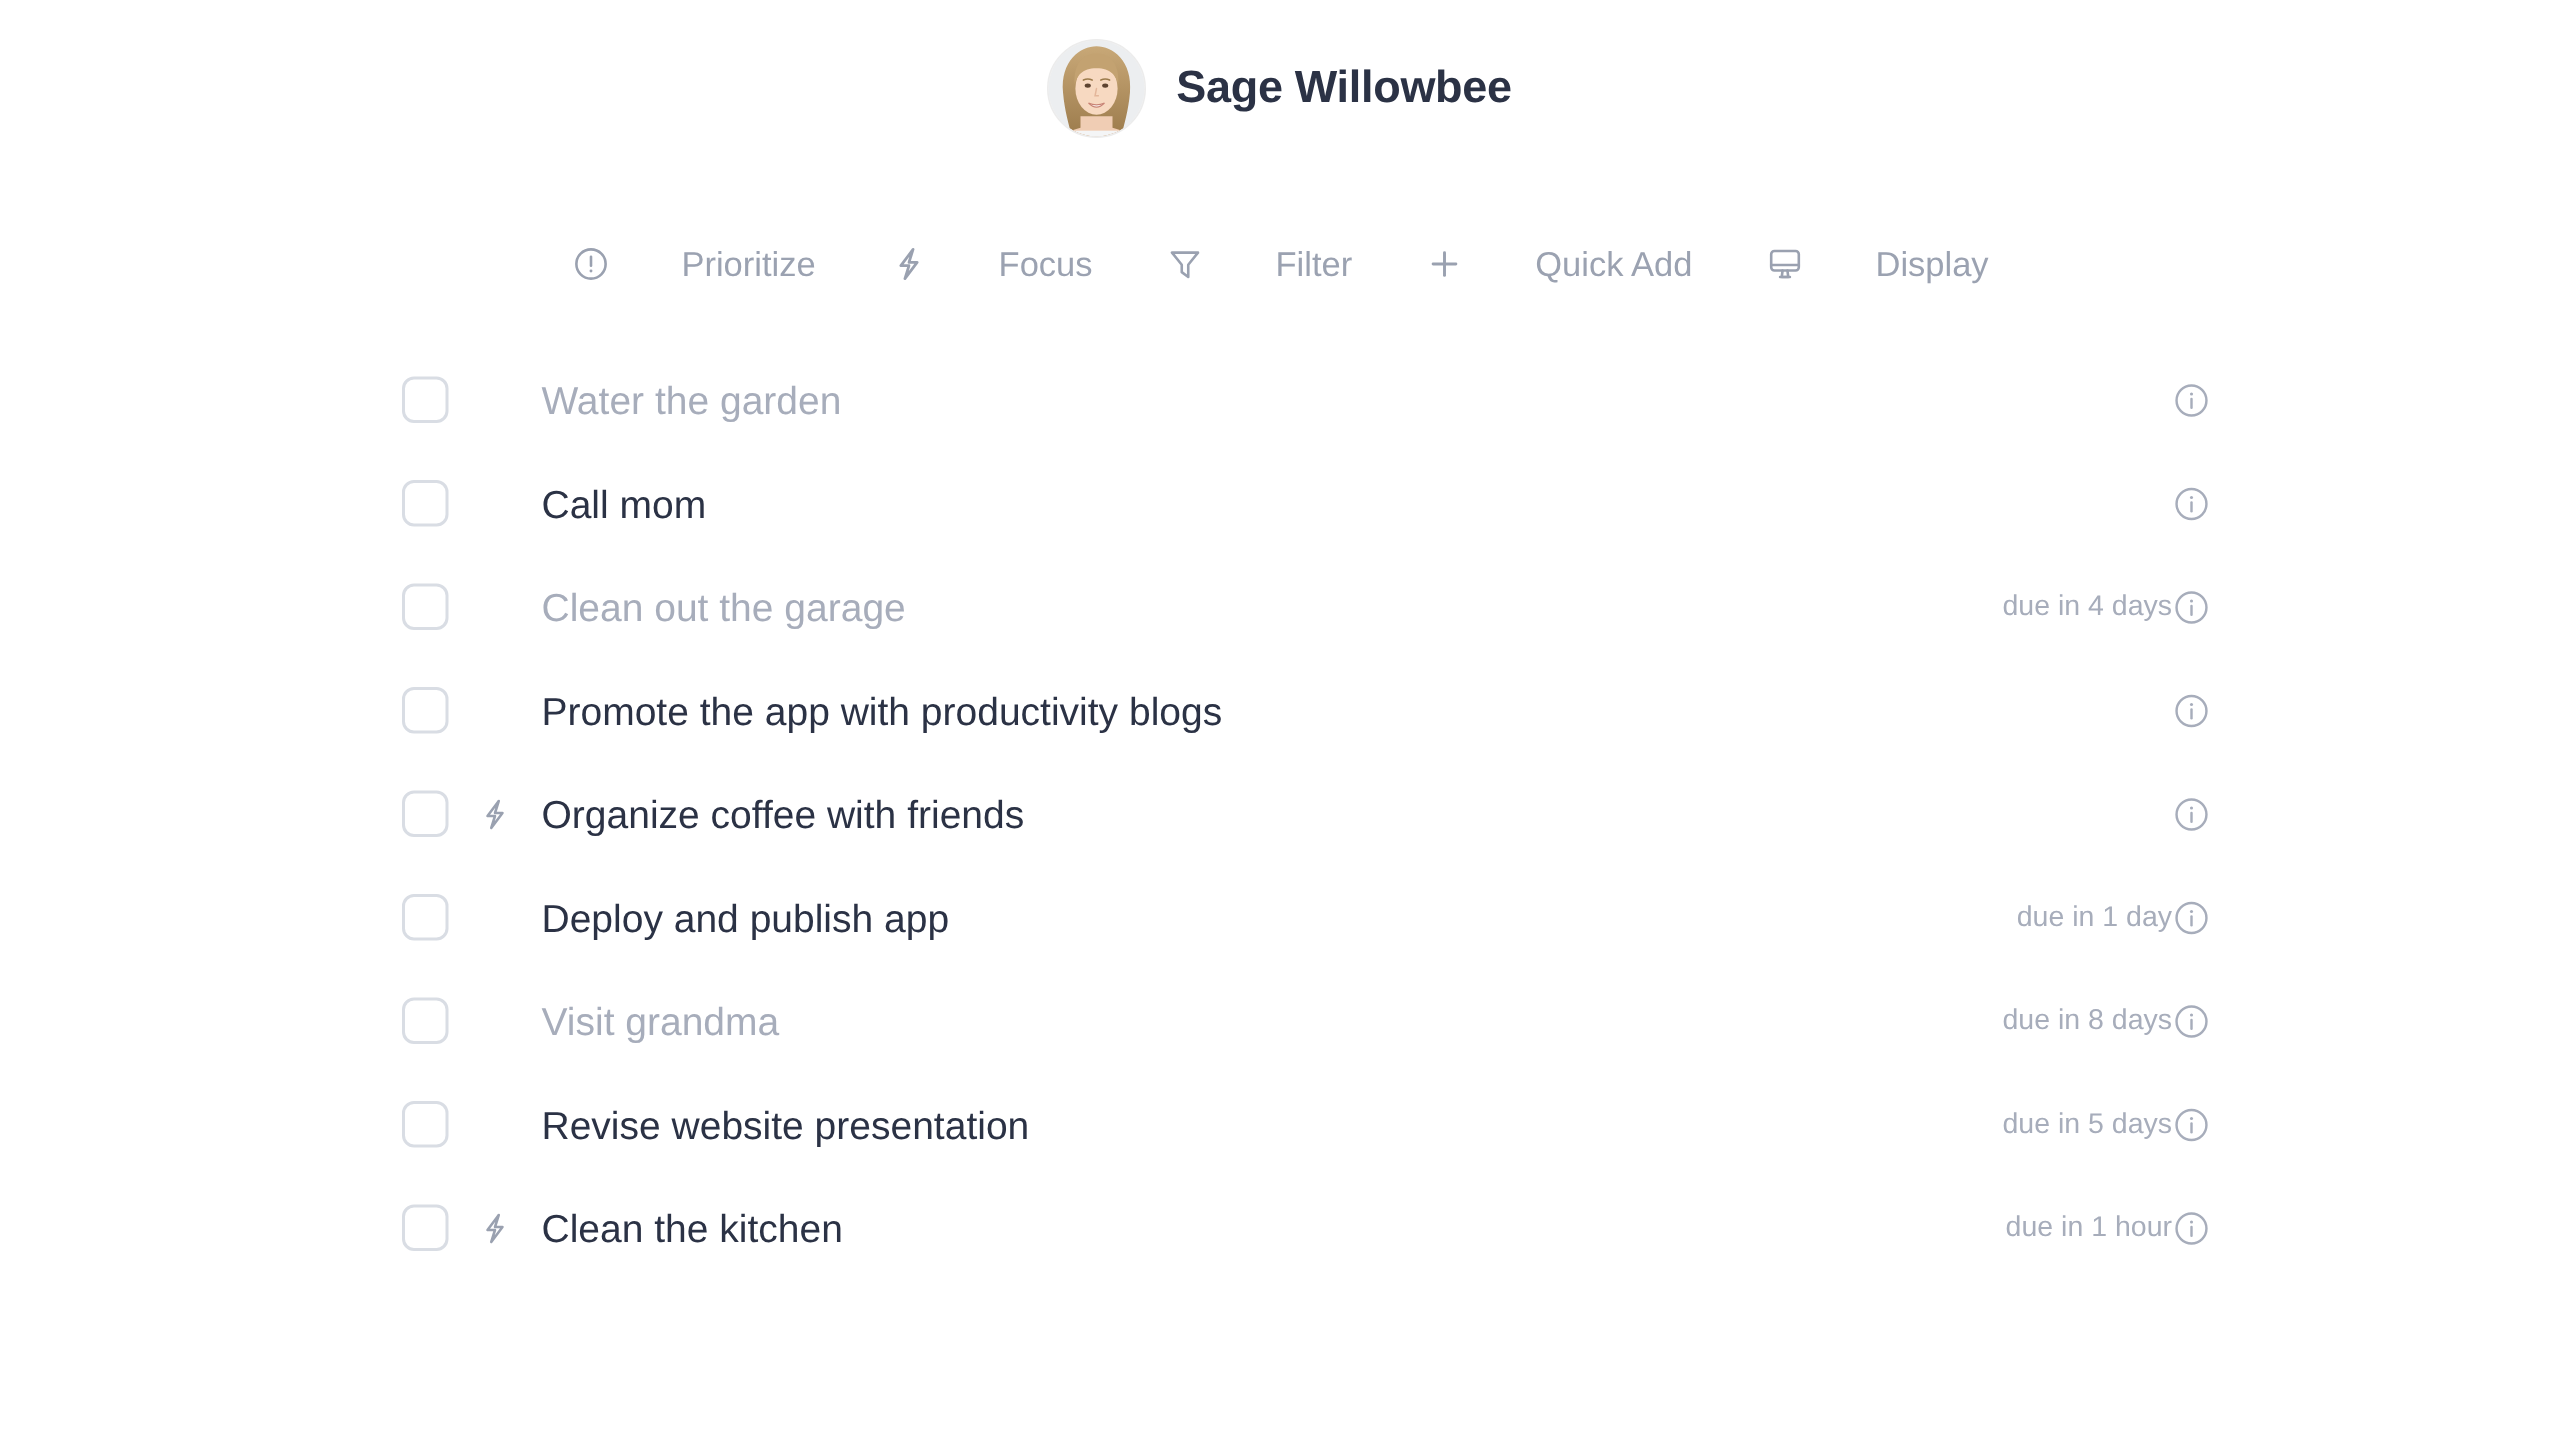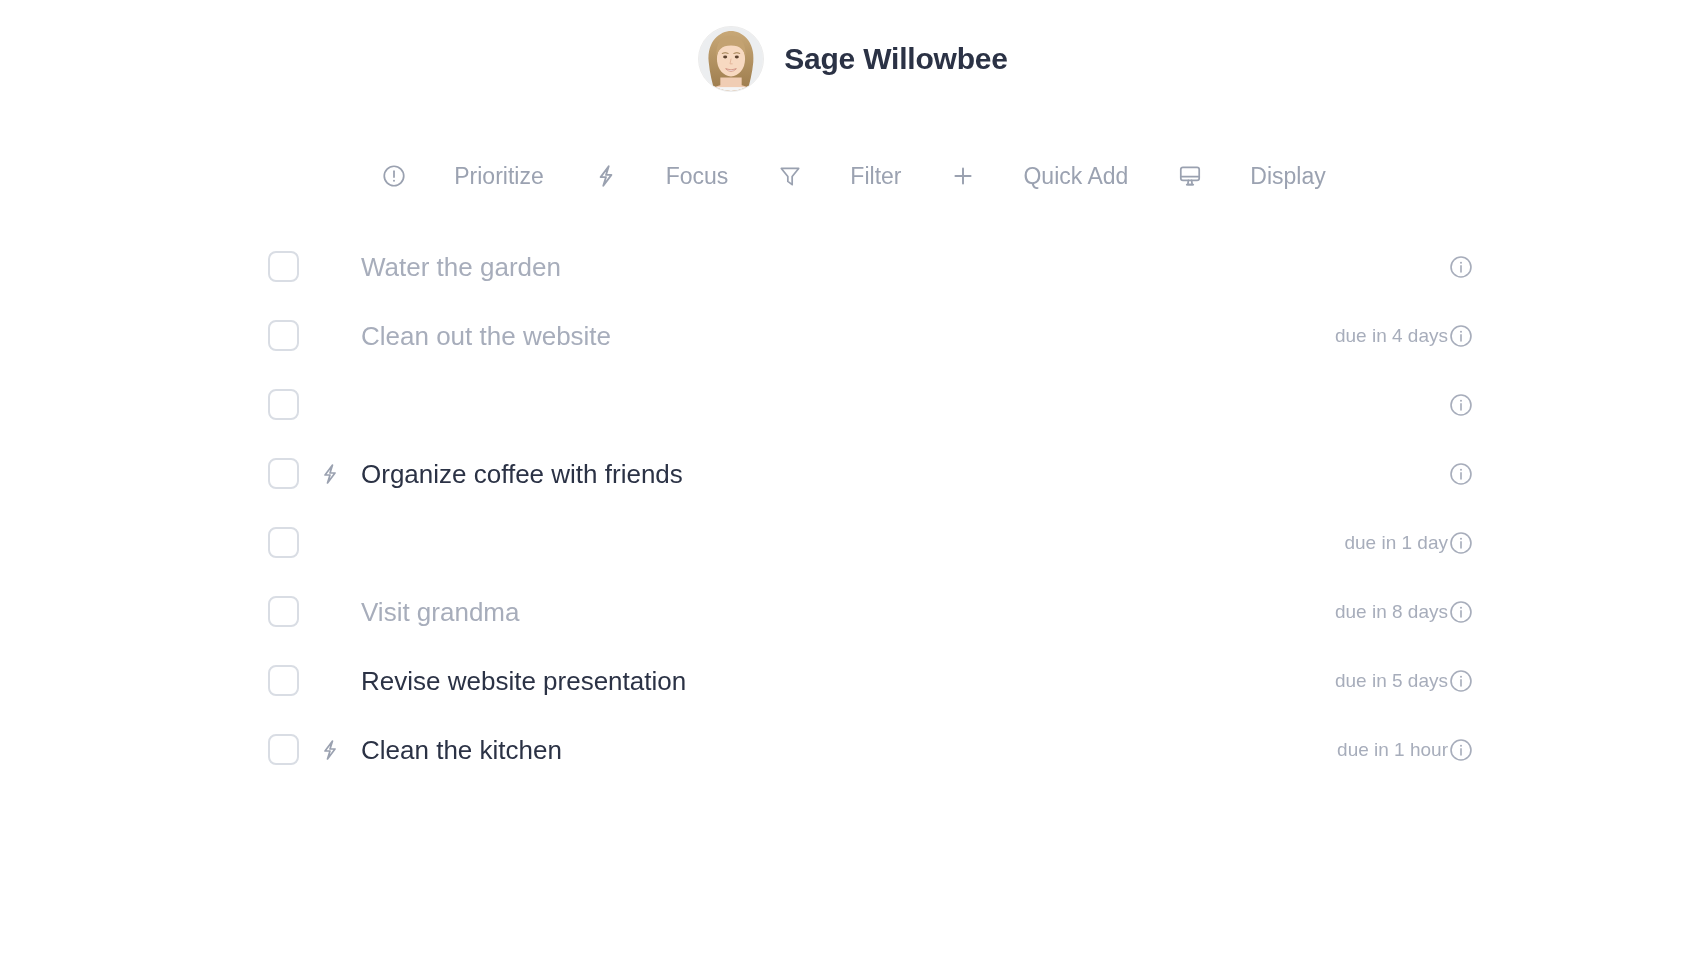--- a/index.html
+++ b/index.html
@@ -267,47 +267,66 @@
       <span class="due-text empty"></span>
       <span class="info-icon">
         <svg width="26" height="26" viewBox="0 0 24 24" fill="none" stroke="currentColor" stroke-width="1.5" stroke-linecap="round">
           <circle cx="12" cy="12" r="9.2"></circle>
           <circle cx="12" cy="8" r="0.95" fill="currentColor" stroke="none"></circle>
           <line x1="12" y1="11" x2="12" y2="16.5"></line>
         </svg>
       </span>
     </div>
 
-
-    <div class="task-row">
-      <span class="checkbox"></span>
-      <span class="bolt-slot empty">
-        <svg width="24" height="24" viewBox="0 0 24 24" fill="none" stroke="currentColor" stroke-width="1.7" stroke-linejoin="round" stroke-linecap="round">
-            <path d="M14.5 3 L7 13 L12 13 L9.5 21 L17 11 L12 11 Z"></path>
-          </svg>
-      </span>
-      <span class="task-title dim">Clean out the website</span>
+    <div class="task-row">
+      <span class="checkbox"></span>
+      <span class="bolt-slot empty">
+        <svg width="24" height="24" viewBox="0 0 24 24" fill="none" stroke="currentColor" stroke-width="1.7" stroke-linejoin="round" stroke-linecap="round">
+            <path d="M14.5 3 L7 13 L12 13 L9.5 21 L17 11 L12 11 Z"></path>
+          </svg>
+      </span>
+      <span class="task-title">Call mom</span>
+      <span class="spacer"></span>
+      <span class="due-text empty"></span>
+      <span class="info-icon">
+        <svg width="26" height="26" viewBox="0 0 24 24" fill="none" stroke="currentColor" stroke-width="1.5" stroke-linecap="round">
+          <circle cx="12" cy="12" r="9.2"></circle>
+          <circle cx="12" cy="8" r="0.95" fill="currentColor" stroke="none"></circle>
+          <line x1="12" y1="11" x2="12" y2="16.5"></line>
+        </svg>
+      </span>
+    </div>
+
+    <div class="task-row">
+      <span class="checkbox"></span>
+      <span class="bolt-slot empty">
+        <svg width="24" height="24" viewBox="0 0 24 24" fill="none" stroke="currentColor" stroke-width="1.7" stroke-linejoin="round" stroke-linecap="round">
+            <path d="M14.5 3 L7 13 L12 13 L9.5 21 L17 11 L12 11 Z"></path>
+          </svg>
+      </span>
+      <span class="task-title dim">Clean out the garage</span>
       <span class="spacer"></span>
       <span class="due-text">due in 4 days</span>
       <span class="info-icon">
         <svg width="26" height="26" viewBox="0 0 24 24" fill="none" stroke="currentColor" stroke-width="1.5" stroke-linecap="round">
           <circle cx="12" cy="12" r="9.2"></circle>
           <circle cx="12" cy="8" r="0.95" fill="currentColor" stroke="none"></circle>
           <line x1="12" y1="11" x2="12" y2="16.5"></line>
         </svg>
       </span>
     </div>
 
     <div class="task-row">
       <span class="checkbox"></span>
       <span class="bolt-slot empty">
         <svg width="24" height="24" viewBox="0 0 24 24" fill="none" stroke="currentColor" stroke-width="1.7" stroke-linejoin="round" stroke-linecap="round">
             <path d="M14.5 3 L7 13 L12 13 L9.5 21 L17 11 L12 11 Z"></path>
           </svg>
       </span>
+      <span class="task-title">Promote the app with productivity blogs</span>
       <span class="spacer"></span>
       <span class="due-text empty"></span>
       <span class="info-icon">
         <svg width="26" height="26" viewBox="0 0 24 24" fill="none" stroke="currentColor" stroke-width="1.5" stroke-linecap="round">
           <circle cx="12" cy="12" r="9.2"></circle>
           <circle cx="12" cy="8" r="0.95" fill="currentColor" stroke="none"></circle>
           <line x1="12" y1="11" x2="12" y2="16.5"></line>
         </svg>
       </span>
     </div>
@@ -331,20 +350,21 @@
       </span>
     </div>
 
     <div class="task-row">
       <span class="checkbox"></span>
       <span class="bolt-slot empty">
         <svg width="24" height="24" viewBox="0 0 24 24" fill="none" stroke="currentColor" stroke-width="1.7" stroke-linejoin="round" stroke-linecap="round">
             <path d="M14.5 3 L7 13 L12 13 L9.5 21 L17 11 L12 11 Z"></path>
           </svg>
       </span>
+      <span class="task-title">Deploy and publish app</span>
       <span class="spacer"></span>
       <span class="due-text">due in 1 day</span>
       <span class="info-icon">
         <svg width="26" height="26" viewBox="0 0 24 24" fill="none" stroke="currentColor" stroke-width="1.5" stroke-linecap="round">
           <circle cx="12" cy="12" r="9.2"></circle>
           <circle cx="12" cy="8" r="0.95" fill="currentColor" stroke="none"></circle>
           <line x1="12" y1="11" x2="12" y2="16.5"></line>
         </svg>
       </span>
     </div>

